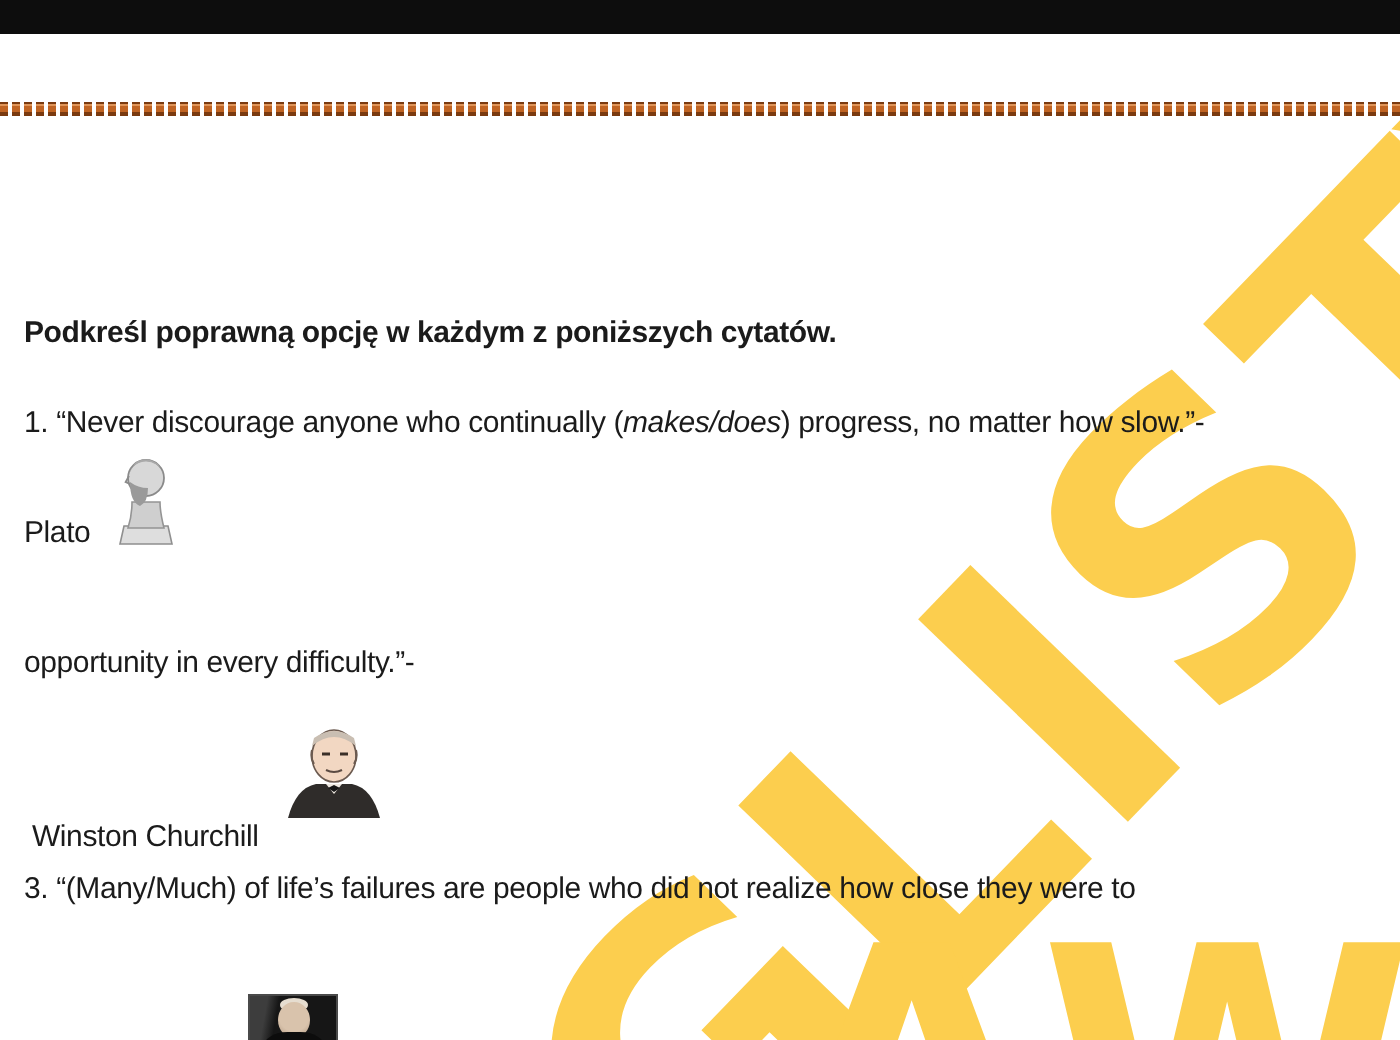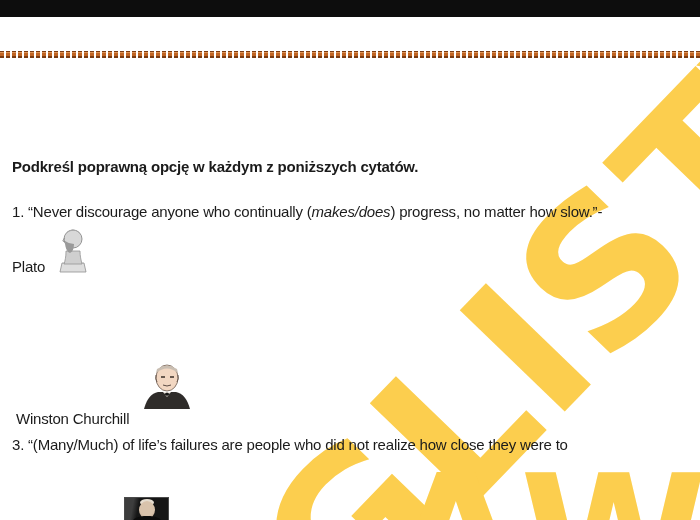--- a/index.html
+++ b/index.html
@@ -64,20 +64,21 @@
     <path d="M11 25 C11 31 10 35 9 38 H27 C26 34 25 30 25 25 Z" fill="#cfcfcf" stroke="#949494" stroke-width="0.8"></path>
     <circle cx="18" cy="13" r="9" fill="#d8d8d8" stroke="#8a8a8a" stroke-width="0.9"></circle>
     <path d="M9.5 11 A9 9 0 0 1 26.5 10.5 L24 6 Q18 1.5 12.5 5.5 Z" fill="#a9a9a9"></path>
     <path d="M10 15 Q10 25 15 27 Q19 25 19 18 Q14 18 10 15 Z" fill="#9a9a9a"></path>
     <path d="M9.5 12 L7.8 15 L10 16" fill="none" stroke="#8a8a8a" stroke-width="0.9"></path>
   </svg>
 </div>
 <div class="doc-text caption" style="left:12px;top:256px;">Plato</div>
 
 <div class="doc-text" style="left:12px;top:321px;width:676px;">
+    <div><span>opportunity in every difficulty.”-</span></div>
   </div>
 
 <div class="figure" style="left:143px;top:363px;">
   <svg width="48" height="46" viewBox="0 0 48 46">
     <path d="M1 46 Q5 31 15 29 L33 29 Q43 31 47 46 Z" fill="#2f2c2a"></path>
     <ellipse cx="24" cy="15" rx="11" ry="13" fill="#f2d7c2" stroke="#6b5a50" stroke-width="0.8"></ellipse>
     <path d="M13 10 Q24 1 35 10 L34 6 Q24 -1 14 6 Z" fill="#c9beb2"></path>
     <path d="M13 12 q-1 4 1 7" stroke="#6b5a50" stroke-width="1" fill="none"></path>
     <path d="M35 12 q1 4 -1 7" stroke="#6b5a50" stroke-width="1" fill="none"></path>
     <path d="M18 14 h4 M27 14 h4" stroke="#3a2f28" stroke-width="1.4"></path>

